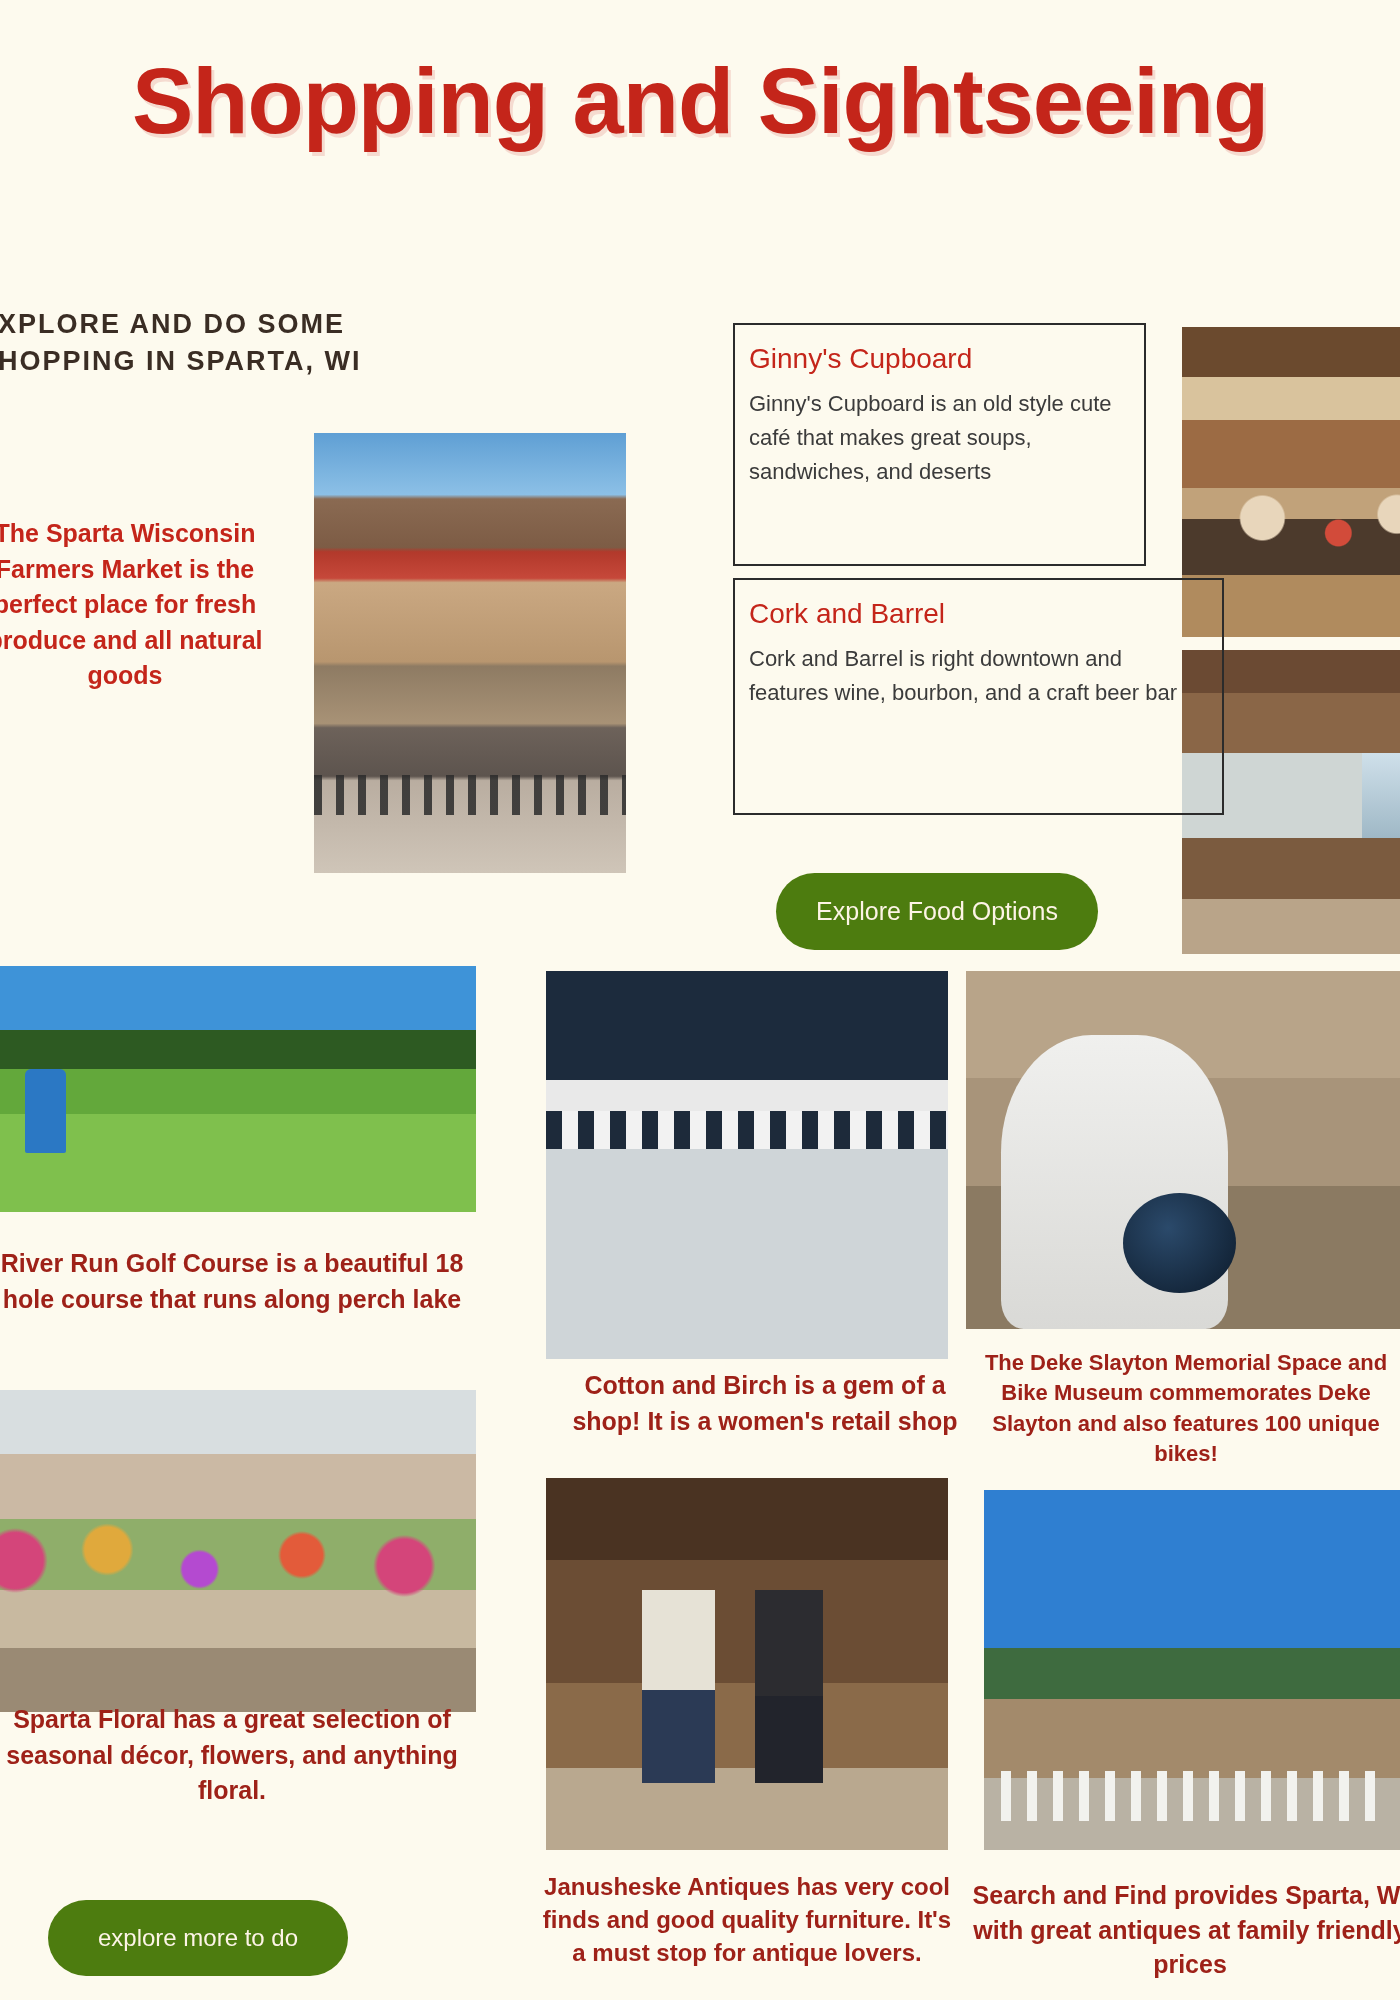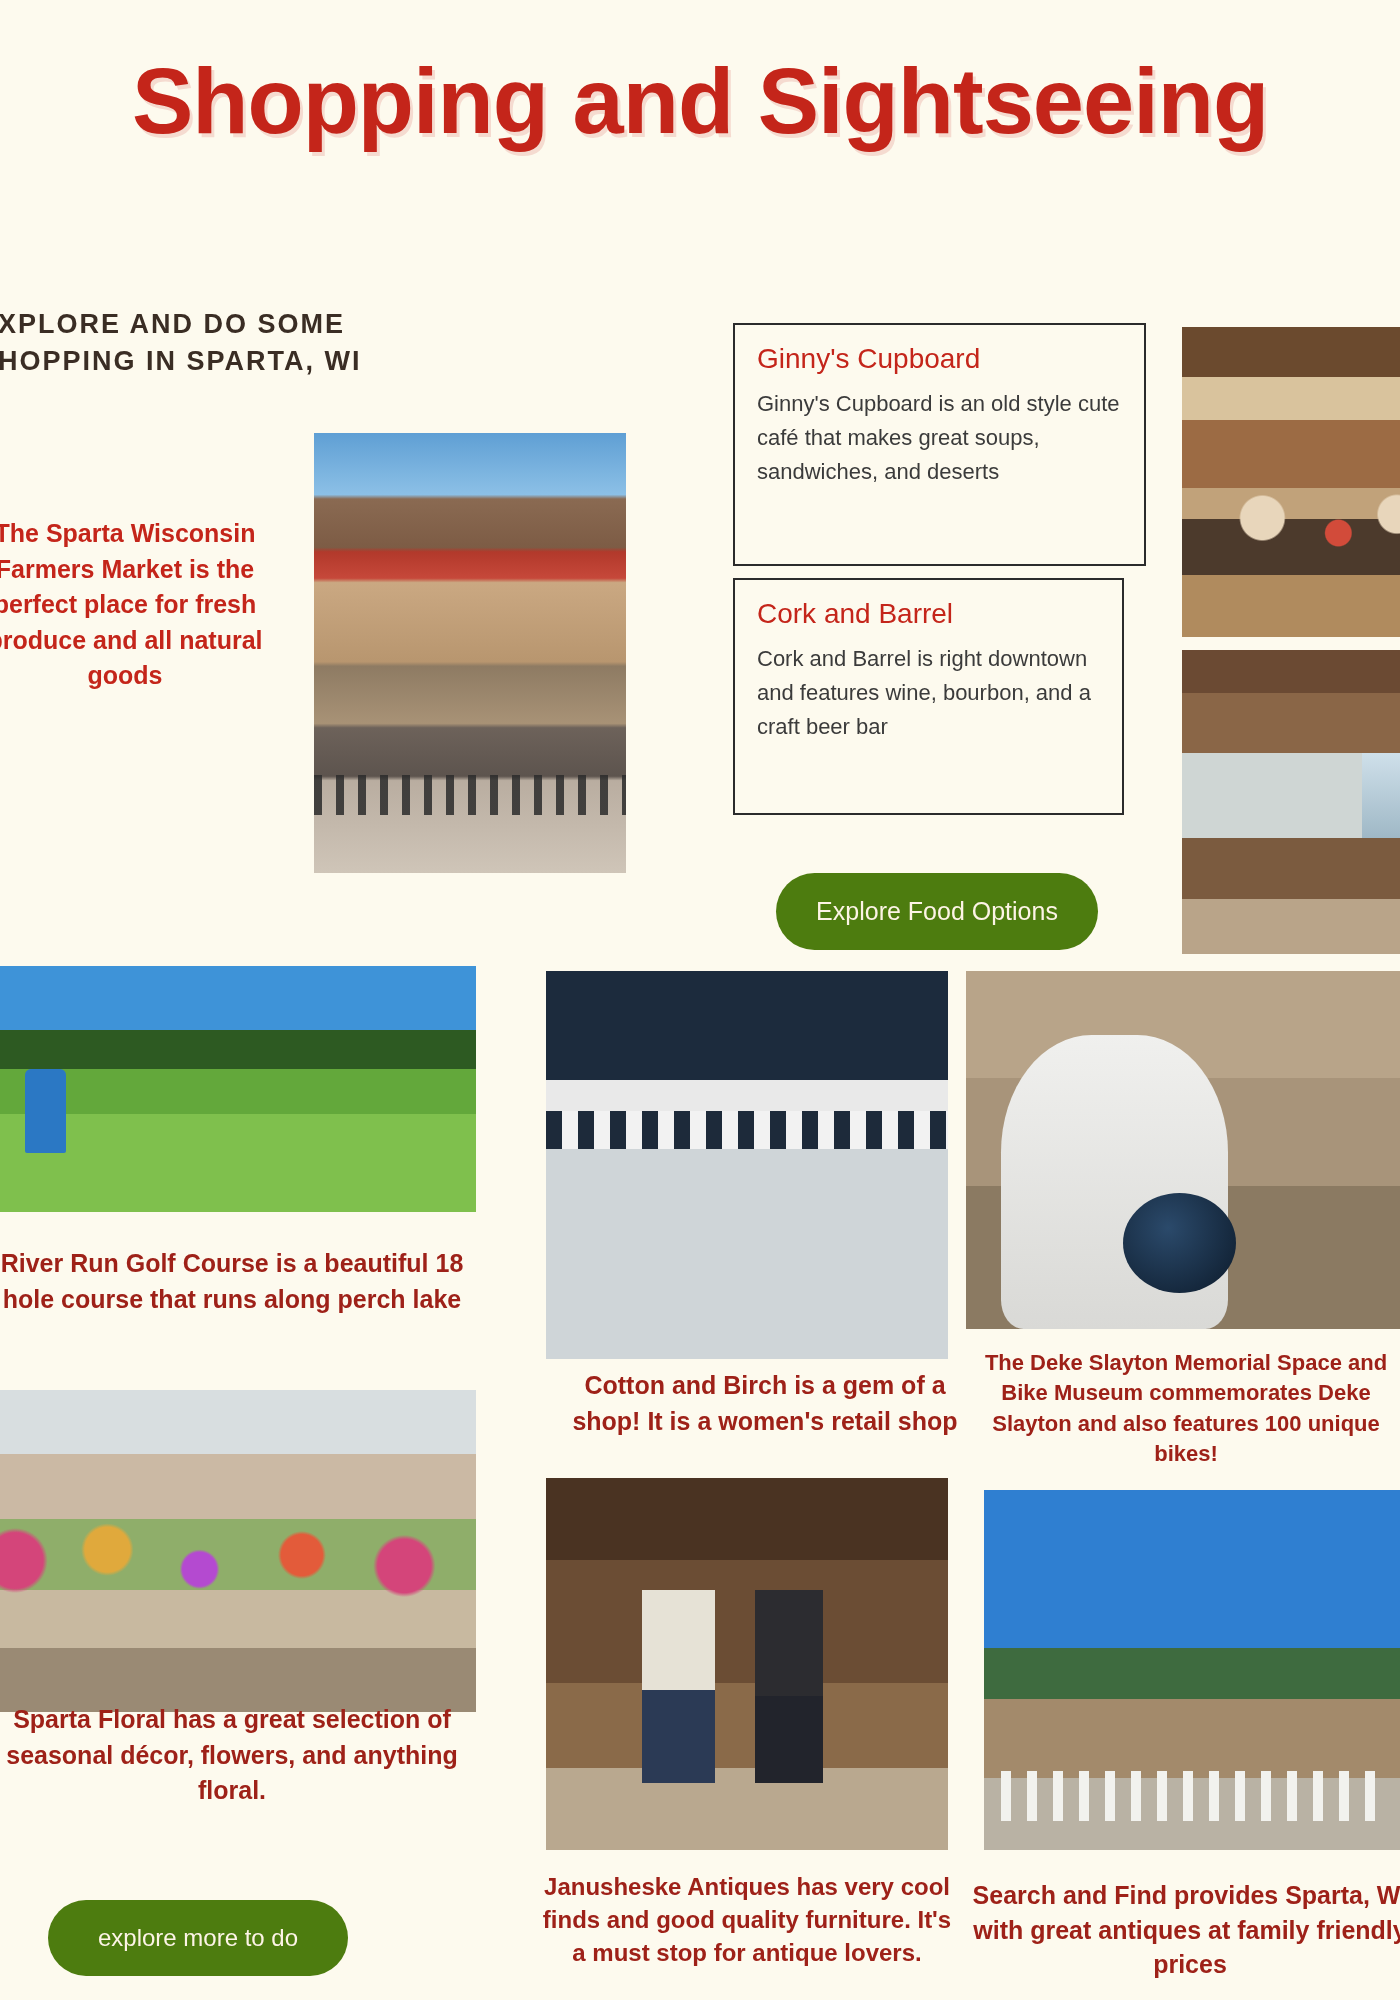--- a/index.html
+++ b/index.html
@@ -163,24 +163,24 @@
   #img-search:after{
     content:""; position:absolute; left:4%; top:78%; width:92%; height:14%;
     background: repeating-linear-gradient(90deg,#f2f2ee 0 10px, rgba(0,0,0,0) 10px 26px);
   }
 
   
   .card {
     position: absolute;
     border: 2px solid #2b2b2b;
     background: transparent;
-    padding: 18px 22px 20px 22px;
+    padding: 18px 22px 20px 14px;
   }
   #card-ginny { left: 733px; top: 323px; width: 413px; height: 243px; }
-  #card-cork  { left: 733px; top: 578px; width: 391px; height: 237px; }
+  #card-cork  { left: 733px; top: 578px; width: 491px; height: 237px; }
   .card h3 {
     font-size: 28px;
     font-weight: 400;
     color: #c4251a;
     margin-bottom: 12px;
   }
   .card p {
     font-size: 22px;
     line-height: 1.55;
     color: #3b3b3b;

